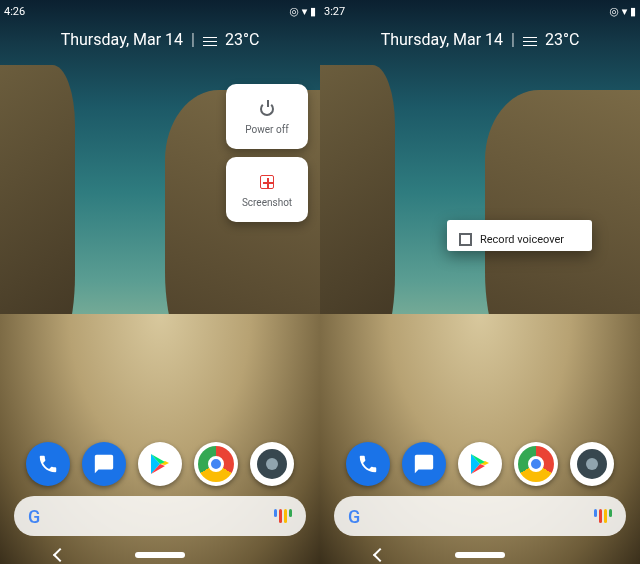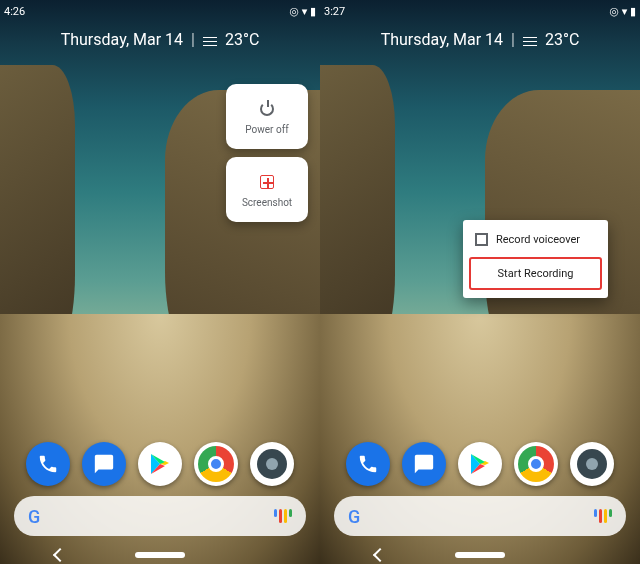--- a/index.html
+++ b/index.html
@@ -34,21 +34,21 @@
   .power{width:14px;height:14px;border:2px solid #5f6368;border-radius:50%;position:relative;border-top-color:transparent}
   .power:after{content:"";position:absolute;top:-4px;left:5px;width:2px;height:7px;background:#5f6368}
   .restart{width:14px;height:14px;border:2px solid #5f6368;border-radius:50%;border-left-color:transparent;position:relative}
   .restart:after{content:"";position:absolute;top:-2px;left:-3px;border:3px solid transparent;border-top-color:#5f6368}
   .sshot{width:10px;height:16px;border:2px solid #5f6368;border-radius:2px;position:relative}
   .sshot:after{content:"";position:absolute;inset:2px;background:#5f6368;opacity:.2}
   .emerg{width:14px;height:14px;border:1px solid #e53935;border-radius:2px;position:relative}
   .emerg:before,.emerg:after{content:"";position:absolute;background:#e53935}
   .emerg:before{left:6px;top:2px;width:2px;height:10px}
   .emerg:after{top:6px;left:2px;height:2px;width:10px}
-  .recMenu{position:absolute;top:220px;right:32px;width:145px;background:#fff;border-radius:3px;
+  .recMenu{position:absolute;top:220px;right:48px;width:145px;background:#fff;border-radius:3px;
            box-shadow:0 5px 15px rgba(0,0,0,.4);z-index:10;padding:8px 0 0}
   .recRow{display:flex;align-items:center;gap:8px;padding:5px 12px;font-size:11px;color:#212121}
   .cbx{width:13px;height:13px;border:2px solid #5f6368;flex-shrink:0}
   .startBtn{margin:6px 6px 8px;padding:8px 0;text-align:center;font-size:11px;color:#212121;
             border:2px solid #e53935;border-radius:3px}
   .dock{position:absolute;bottom:78px;left:0;right:0;display:flex;justify-content:center;gap:12px;z-index:5}
   .app{width:44px;height:44px;border-radius:50%;display:flex;align-items:center;justify-content:center;
        box-shadow:0 2px 5px rgba(0,0,0,.4)}
   .phoneI{background:#1a73e8}
   .msgI{background:#1a73e8}
@@ -178,21 +178,20 @@
         <span></span>
       </span>
     <span>23°C</span>
   </div>
 
   <div class="recMenu">
     <div class="recRow">
       <span class="cbx"></span>
       <span>Record voiceover</span>
     </div>
-    <div class="startBtn">Start Recording</div>
   </div>
 
   <div class="dock">
     <div class="app phoneI">
         <svg viewBox="0 0 24 24">
           <path d="M6.6 10.8c1.4 2.8 3.8 5.1 6.6 6.6l2.2-2.2c.3-.3.7-.4 1-.2 1.1.4 2.3.6 3.6.6.6 0 1 .4 1 1V20c0 .6-.4 1-1 1C10.6 21 3 13.4 3 4c0-.6.4-1 1-1h3.5c.6 0 1 .4 1 1 0 1.2.2 2.4.6 3.6.1.4 0 .8-.3 1l-2.2 2.2z"></path>
         </svg>
       </div>
     <div class="app msgI">
         <svg viewBox="0 0 24 24">

